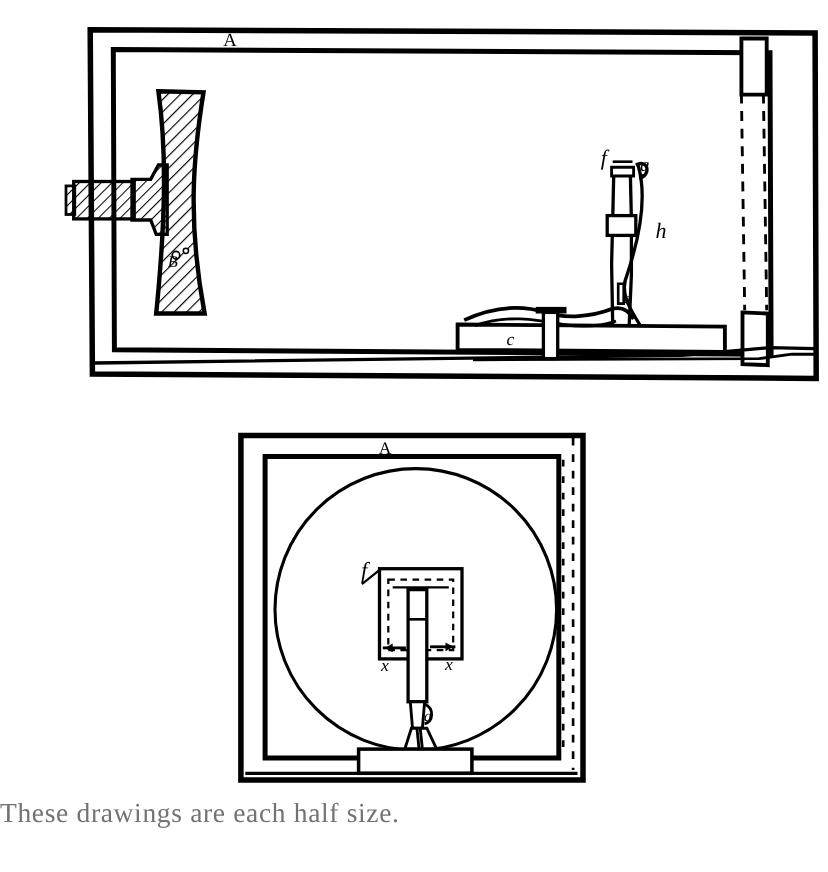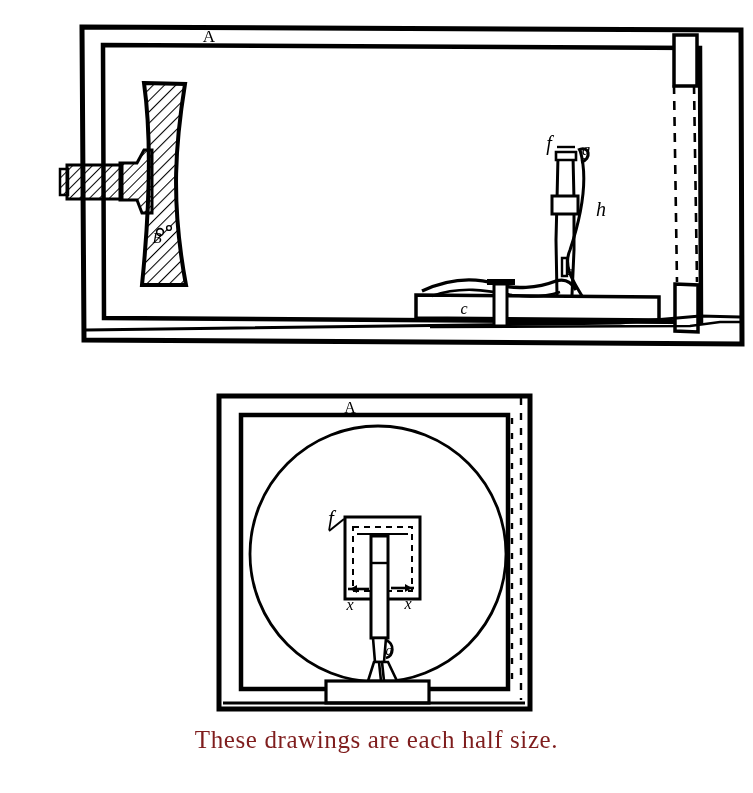--- a/index.html
+++ b/index.html
@@ -25,25 +25,24 @@
     position: absolute;
     left: 0; top: 0;
     width: 753px;
     height: 793px;
   }
   .caption {
     position: absolute;
     left: 0;
     top: 726px;
     width: 753px;
-    text-align: center;
     font-family: "Liberation Serif", serif;
     font-size: 25px;
     letter-spacing: 0.6px;
-    color: #7f1d1d;
+    color: #737373;
     white-space: nowrap;
   }
   .lbl {
     font-family: "Liberation Serif", serif;
     font-style: italic;
     fill: #000000;
   }
   .lbl-up {
     font-family: "Liberation Serif", serif;
     fill: #000000;

